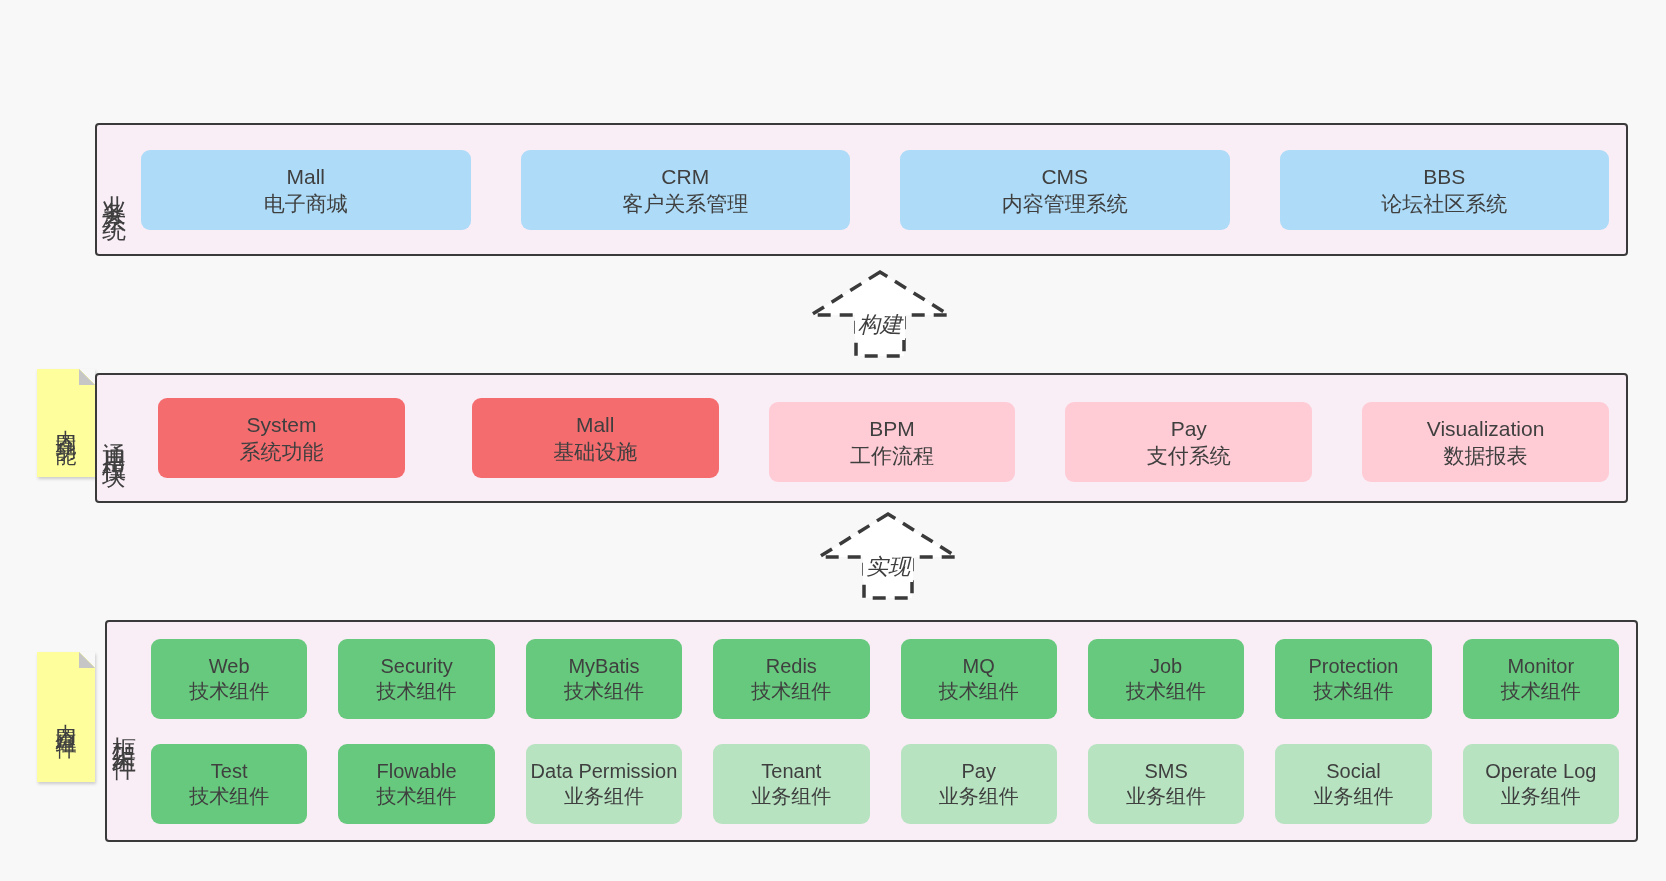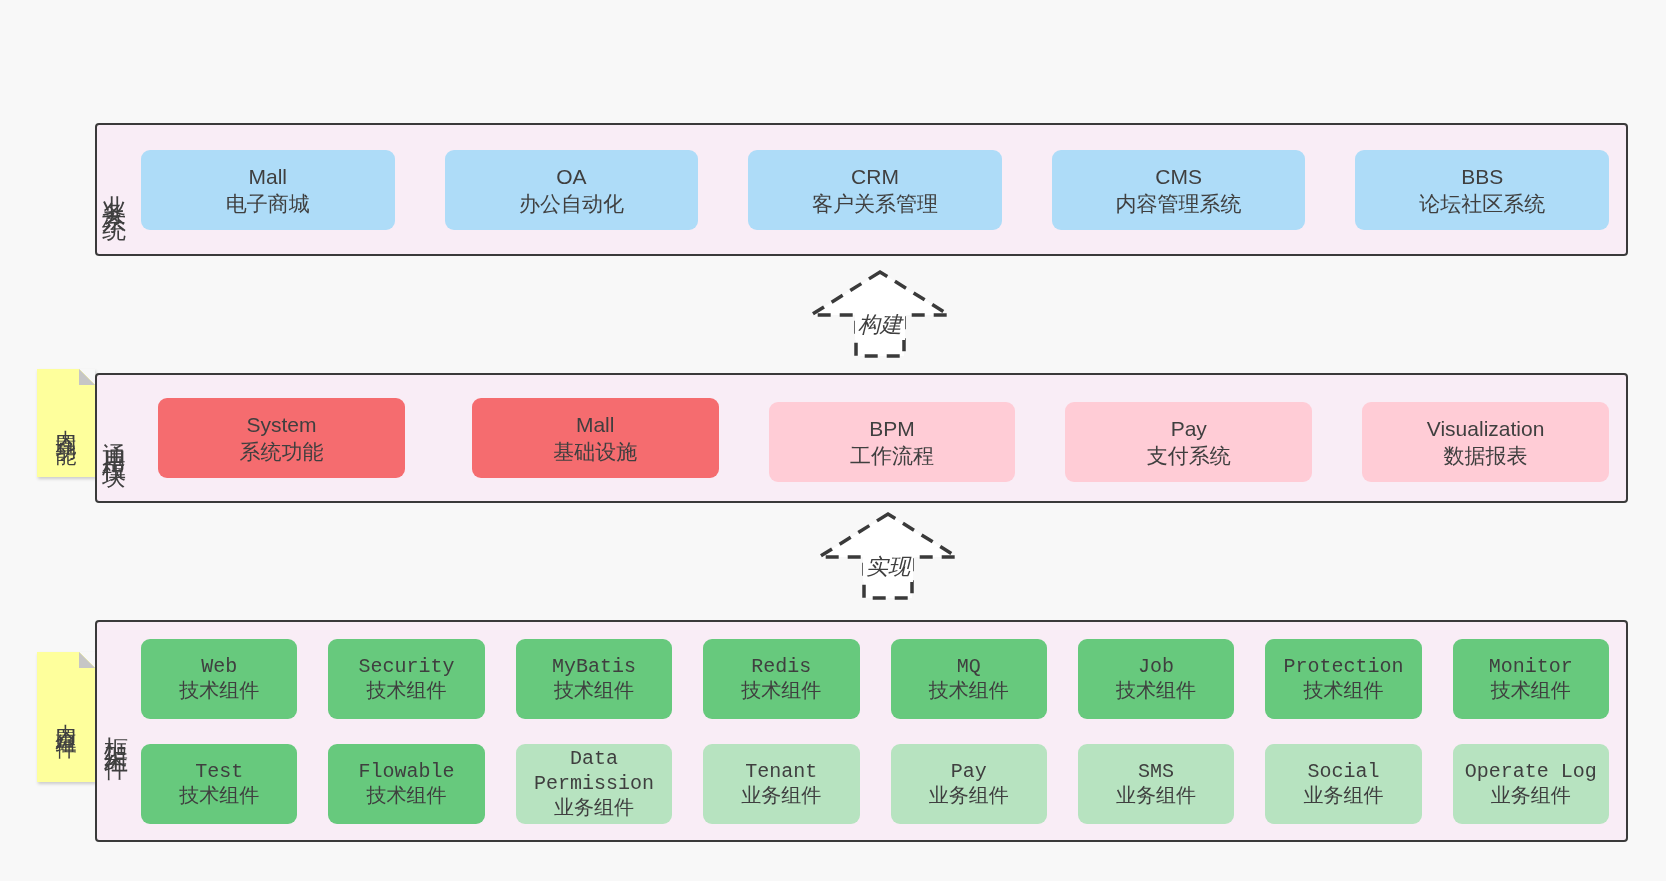--- a/index.html
+++ b/index.html
@@ -111,24 +111,20 @@
 <body>
 
 <div class="band" style="left:95px;top:123px;width:1533px;height:133px;">
   <div class="band-label">业务系统</div>
   <div class="boxes">
     <div class="box blue">
       <span class="box-name">Mall</span>
       <span class="box-desc">电子商城</span>
     </div>
     <div class="box blue">
-      <span class="box-name">OA</span>
-      <span class="box-desc">办公自动化</span>
-    </div>
-    <div class="box blue">
       <span class="box-name">CRM</span>
       <span class="box-desc">客户关系管理</span>
     </div>
     <div class="box blue">
       <span class="box-name">CMS</span>
       <span class="box-desc">内容管理系统</span>
     </div>
     <div class="box blue">
       <span class="box-name">BBS</span>
       <span class="box-desc">论坛社区系统</span>
@@ -179,21 +175,21 @@
     <path d="M73 4 L4 47 H49 V88 H97 V47 H142 Z" fill="#ffffff" stroke="#3a3a3a" stroke-width="3.5" stroke-dasharray="13 9"></path>
   </svg>
   <span class="arrow-label">实现</span>
 </div>
 
 <div class="sticky" style="left:37px;top:652px;height:130px;">
   <span class="fold"></span>
   <span class="sticky-text">内置组件</span>
 </div>
 
-<div class="band" style="left:95px;top:620px;width:1533px;height:222px;font-family:Liberation Mono, monospace;">
+<div class="band" style="left:105px;top:620px;width:1533px;height:222px;">
   <div class="band-label">框架组件</div>
   <div class="boxes-grid">
     <div class="box gdark">
       <span class="box-name">Web</span>
       <span class="box-desc">技术组件</span>
     </div>
     <div class="box gdark">
       <span class="box-name">Security</span>
       <span class="box-desc">技术组件</span>
     </div>

